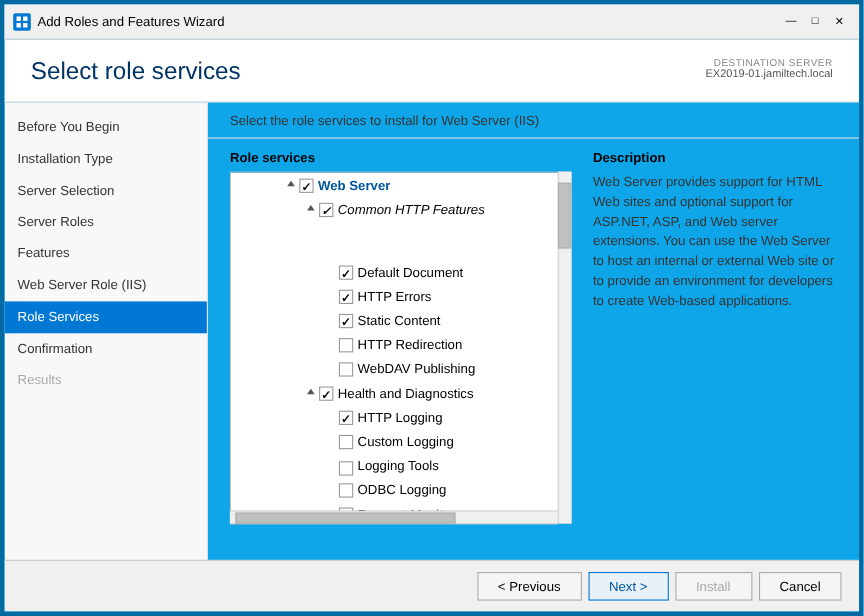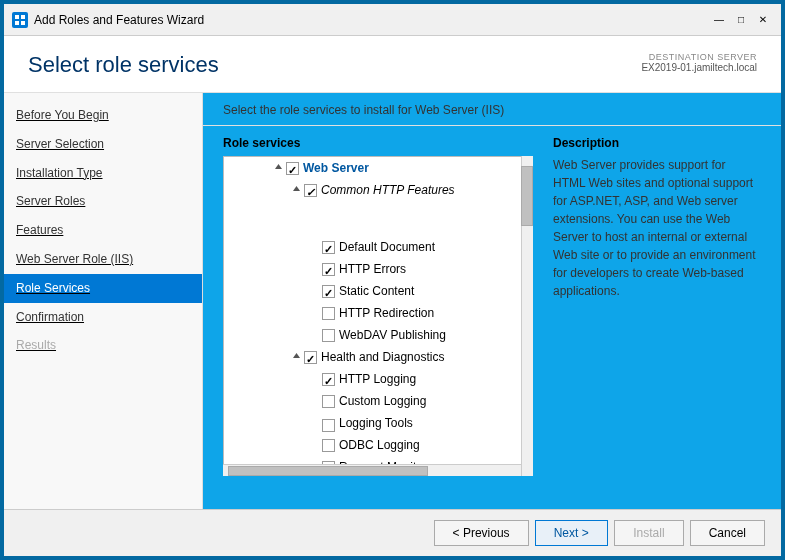--- a/index.html
+++ b/index.html
@@ -85,25 +85,24 @@
       color: #888;
       text-transform: uppercase;
       letter-spacing: 0.5px;
     }
     .main-layout {
       display: flex;
       flex: 1;
       overflow: hidden;
     }
     .sidebar {
-      width: 199px;
+      width: 185px;
       background: #f8f8f8;
       border-right: 1px solid #ddd;
       padding: 8px 0;
-      text-decoration: underline;
     }
     .sidebar-item {
       padding: 6px 12px;
       cursor: pointer;
       color: #333;
       font-size: 12px;
       line-height: 1.4;
     }
     .sidebar-item.active {
       background: #0078d4;
@@ -233,21 +232,21 @@
       gap: 6px;
       background: #f0f0f0;
     }
     .footer-btn {
       padding: 5px 18px;
       font-size: 12px;
       border: 1px solid #aaa;
       background: #f5f5f5;
       cursor: pointer;
       min-width: 70px;
-      text-align: right;
+      text-align: left;
     }
     .footer-btn.primary {
       background: #e8f0f8;
       border-color: #0078d4;
       color: #0057a0;
     }
     .footer-btn.disabled {
       color: #aaa;
       cursor: default;
     }
@@ -304,22 +303,22 @@
       <div class="destination-server">
         <div class="destination-label">DESTINATION SERVER</div>
         <div>EX2019-01.jamiltech.local</div>
       </div>
     </div>
 
     <div class="main-layout">
 
       <div class="sidebar">
         <div class="sidebar-item">Before You Begin</div>
+        <div class="sidebar-item">Installation Type</div>
         <div class="sidebar-item">Server Selection</div>
-        <div class="sidebar-item">Installation Type</div>
         <div class="sidebar-item">Server Roles</div>
         <div class="sidebar-item">Features</div>
         <div class="sidebar-item">Web Server Role (IIS)</div>
         <div class="sidebar-item active">Role Services</div>
         <div class="sidebar-item">Confirmation</div>
         <div class="sidebar-item disabled">Results</div>
       </div>
 
       <div class="right-content">
         <div class="page-header">Select the role services to install for Web Server (IIS)</div>

